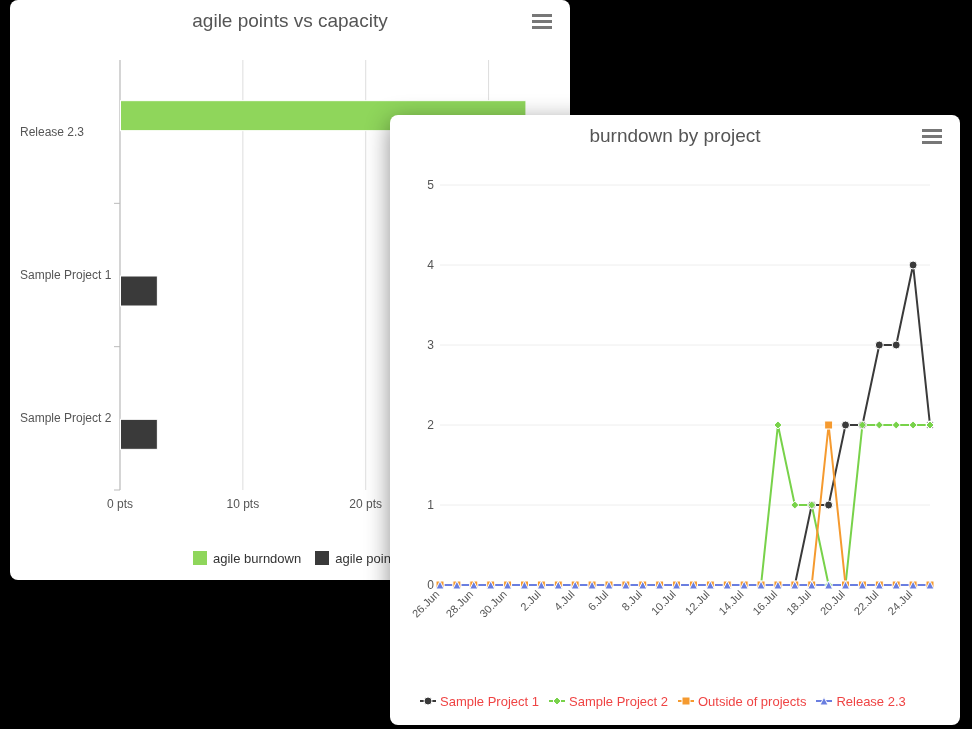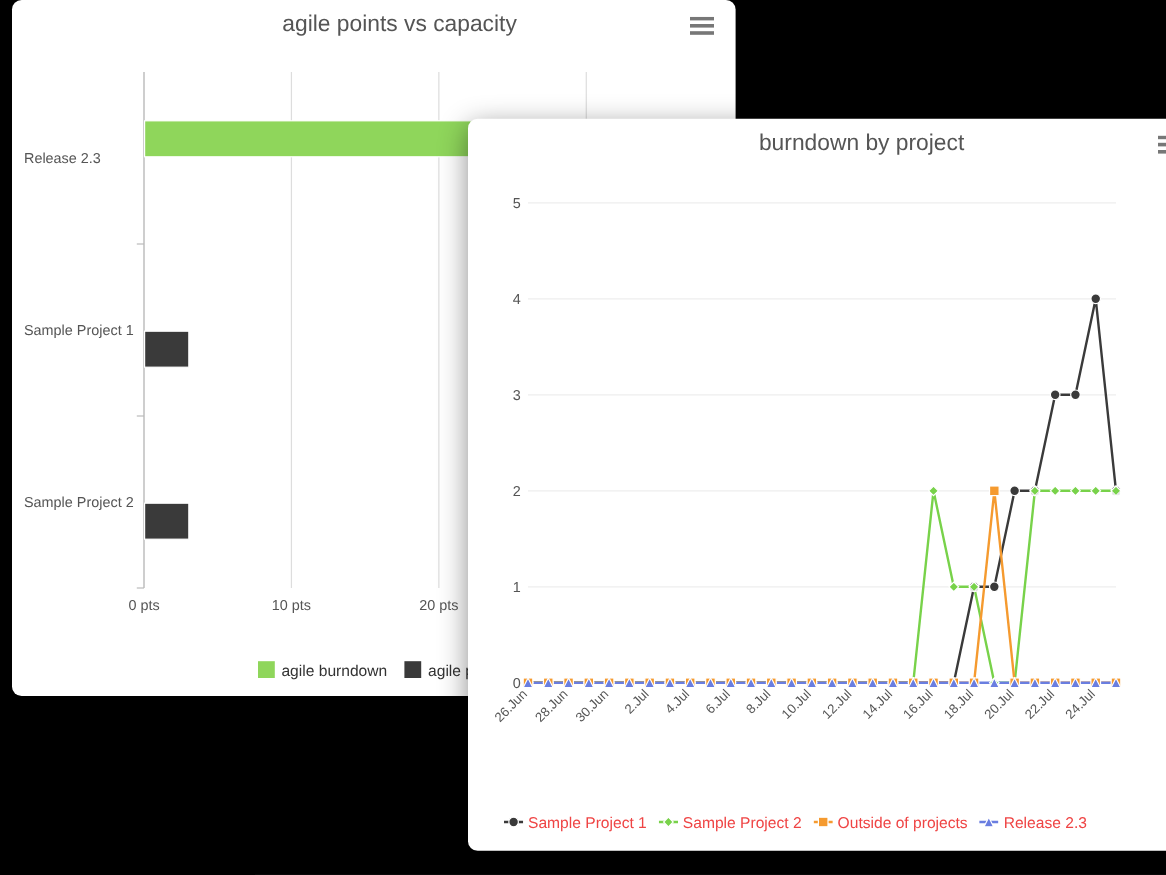--- a/index.html
+++ b/index.html
@@ -1,28 +1,28 @@
 <!DOCTYPE html>
 <html><head>
 <meta charset="utf-8">
 <style>
   html,body{margin:0;padding:0;background:#000;width:972px;height:729px;overflow:hidden;font-family:"Helvetica Neue",Arial,sans-serif;color:#444;}
-  .card{position:absolute;background:#fff;border-radius:8px;box-shadow:0 6px 24px rgba(0,0,0,.45);padding-left:43px;}
+  .card{position:absolute;background:#fff;border-radius:8px;box-shadow:0 6px 24px rgba(0,0,0,.45);}
   .card-title{font-size:19px;color:#555;font-weight:400;text-align:center;padding:10px 0 6px;}
   .hamburger{position:absolute;top:14px;right:18px;cursor:pointer;}
   .hamburger svg{display:block;}
   
   #cardA{left:10px;top:0;width:560px;height:580px;}
   #barPlot{position:absolute;left:10px;top:60px;width:540px;height:460px;}
   .barCatLabel{font-size:12px;fill:#555;text-anchor:start;}
   .barTick{font-size:12px;fill:#555;text-anchor:middle;}
   #barLegend{position:absolute;left:0;right:0;bottom:14px;text-align:center;font-size:13px;color:#333;}
   .lg-sw{display:inline-block;width:14px;height:14px;vertical-align:-2px;margin:0 6px 0 14px;}
   
-  #cardB{left:390px;top:99px;width:570px;height:610px;}
+  #cardB{left:390px;top:115px;width:570px;height:610px;}
   #linePlot{position:absolute;left:20px;top:60px;width:530px;height:460px;}
   .yTick{font-size:12px;fill:#555;text-anchor:end;}
   .xTickL{font-size:11px;fill:#555;text-anchor:end;}
   #lineLegend{position:absolute;left:30px;right:10px;bottom:14px;font-size:13px;color:#ef4444;}
   .lg-item{display:inline-block;margin:2px 10px 2px 0;white-space:nowrap;}
   .lg-mark{display:inline-block;width:14px;height:14px;vertical-align:-2px;margin-right:6px;position:relative;}
 </style>
 </head>
 <body>
 

